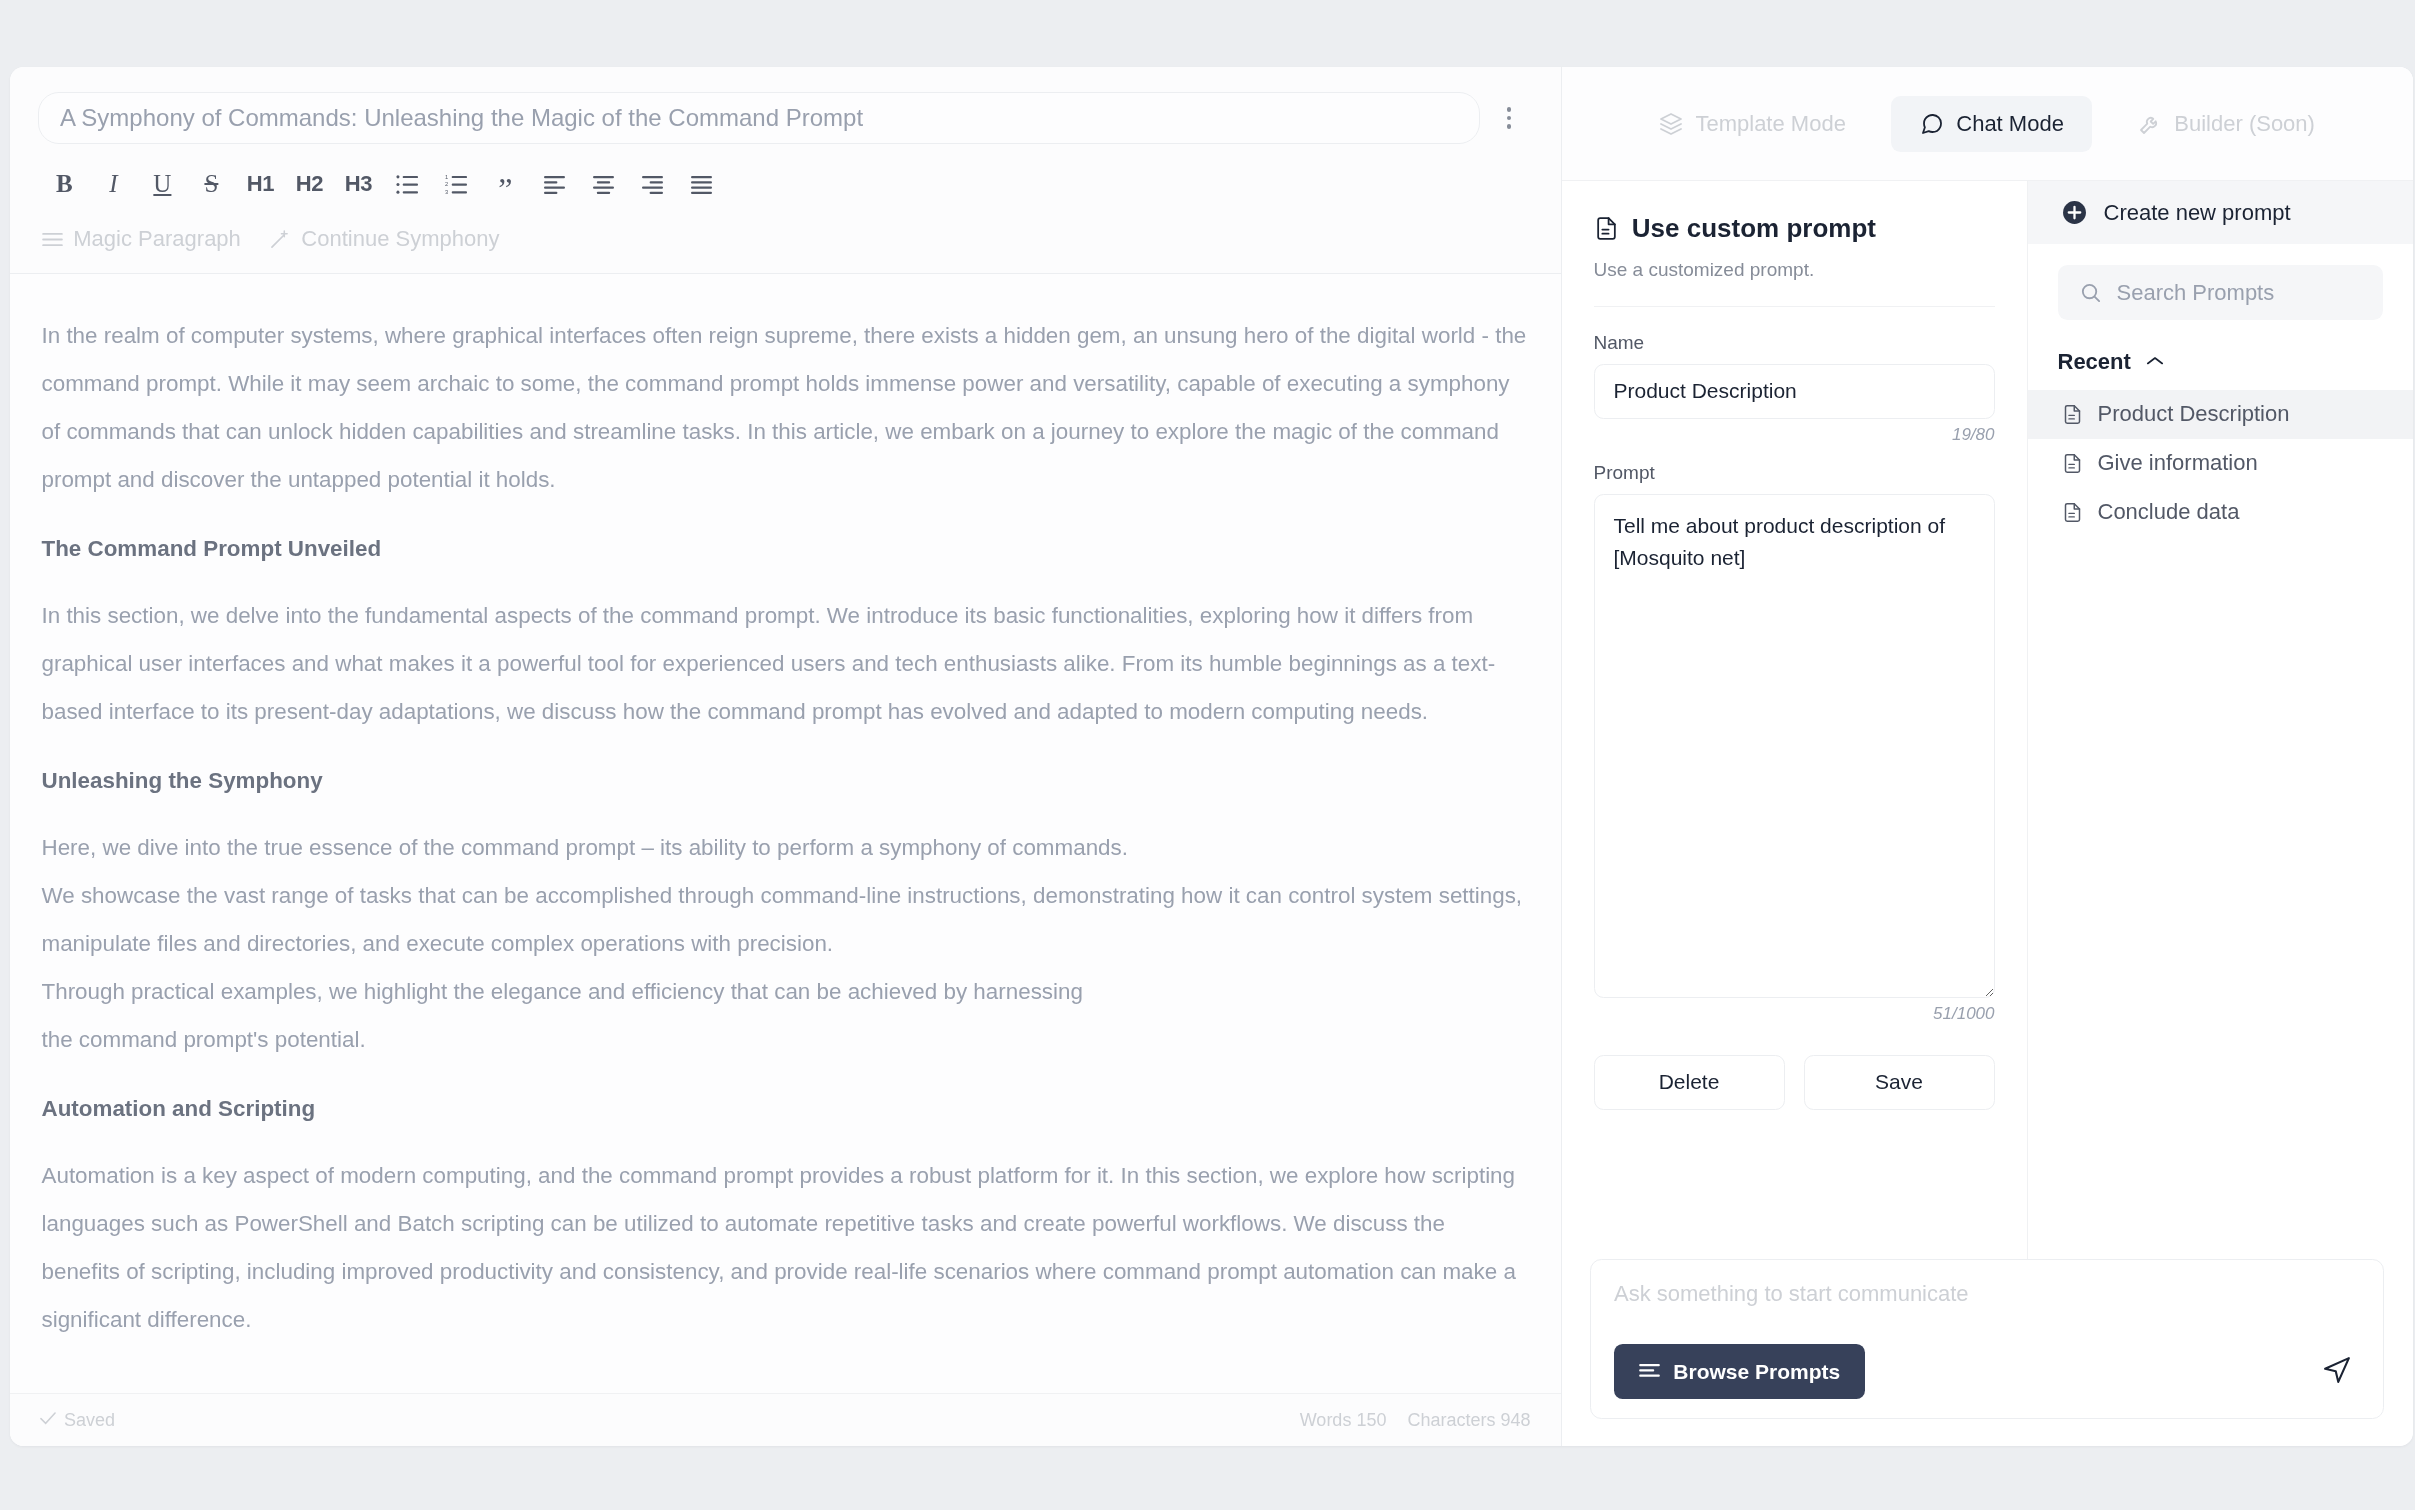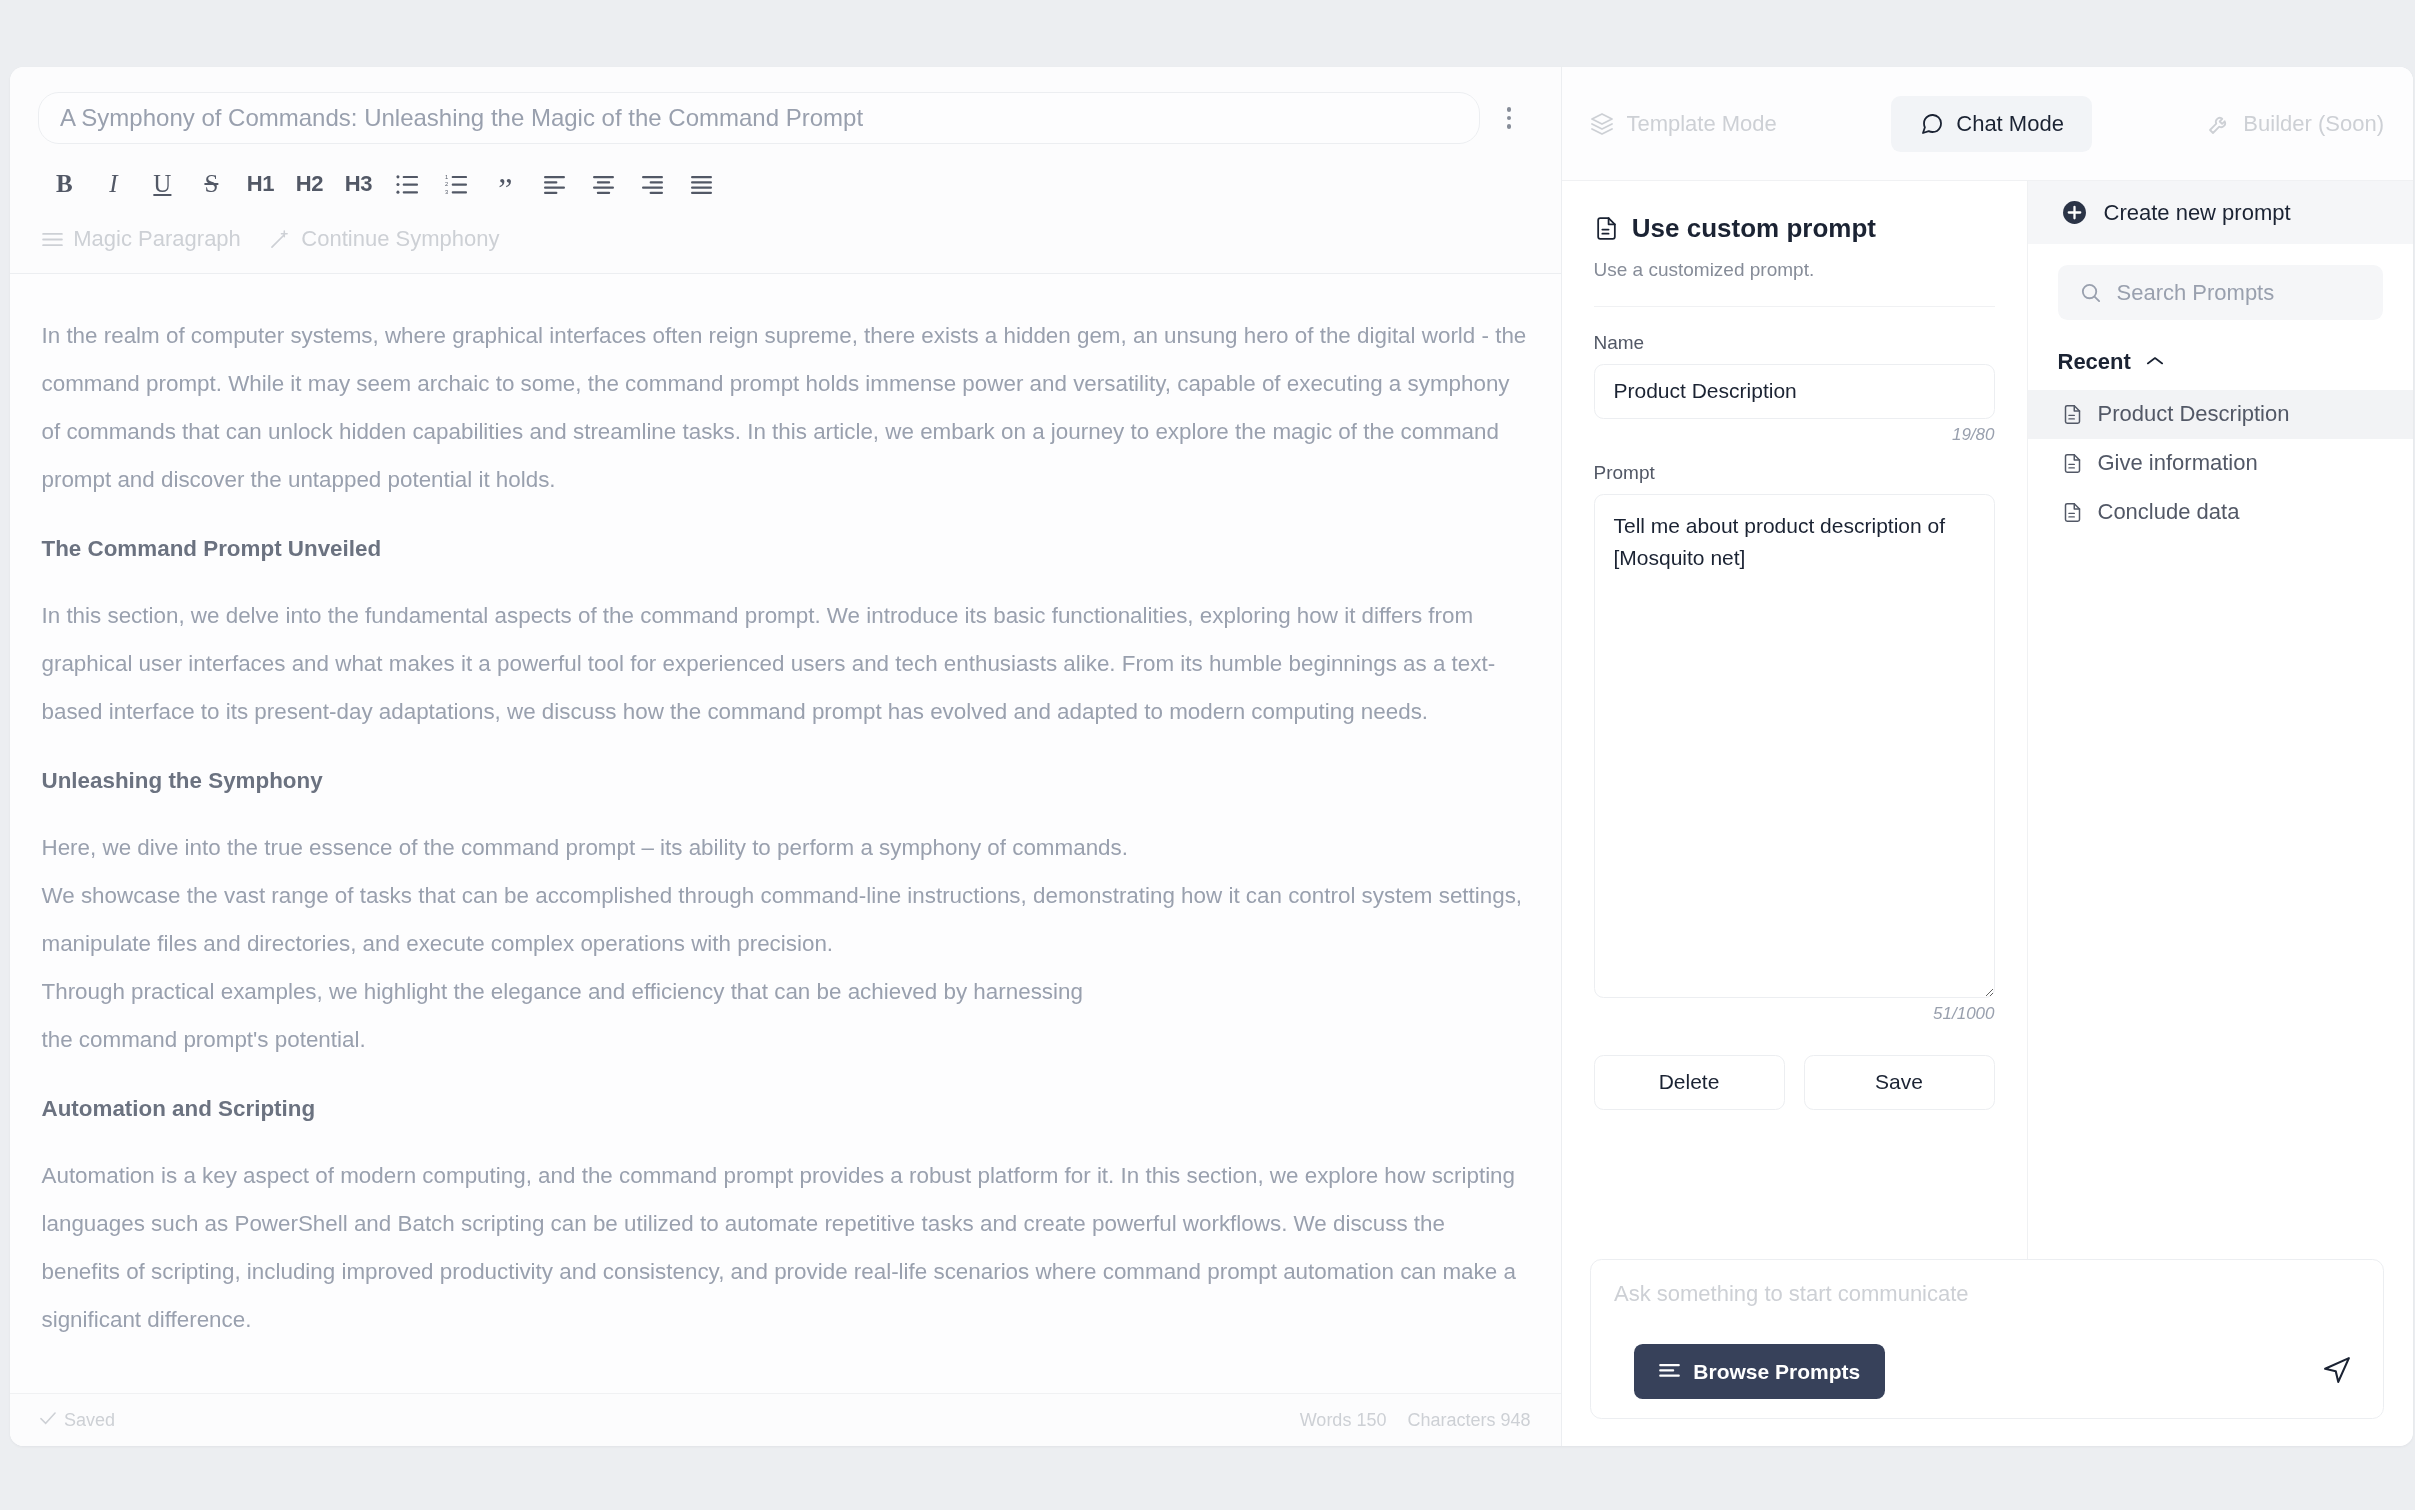--- a/index.html
+++ b/index.html
@@ -120,21 +120,21 @@
   
   .right {
     flex: 1;
     display: flex; flex-direction: column;
     background: #ffffff;
     border-top-right-radius: 13.3px;
     border-bottom-right-radius: 13.3px;
   }
   .modebar {
     height: 114px;
-    display: flex; align-items: center; justify-content: space-between;
+    display: flex; align-items: center; justify-content: center;
     gap: 17px;
     border-bottom: 1px solid #f0f1f3;
     background: #fdfdfe;
     border-top-right-radius: 13.3px;
   }
   .mode {
     display: flex; align-items: center; gap: 12.4px;
     padding: 15px 28.5px;
     border-radius: 9.5px;
     font-size: 22px;
@@ -214,21 +214,21 @@
 
   
   .composer { padding: 0 28.5px 27px 28.5px; }
   .composer-box {
     border: 1px solid #eceef1; border-radius: 11.4px;
     background: #fff; padding: 21px 23px 19px 23px;
     min-height: 160px;
     display: flex; flex-direction: column; justify-content: space-between;
   }
   .composer-ph { font-size: 22px; color: #cdd0d5; }
-  .composer-foot { display: flex; align-items: center; justify-content: space-between; margin-left: 20px; }
+  .composer-foot { display: flex; align-items: center; justify-content: space-between; }
   .browsebtn {
     display: flex; align-items: center; gap: 13.3px;
     background: #37415a; color: #fff;
     border: none; border-radius: 8.6px;
     height: 55px; padding: 0 25px;
     font-size: 21px; font-weight: 700;
     font-family: "Liberation Sans", sans-serif;
     cursor: pointer;
   }
   .sendbtn { cursor: pointer; padding: 7.6px; }

